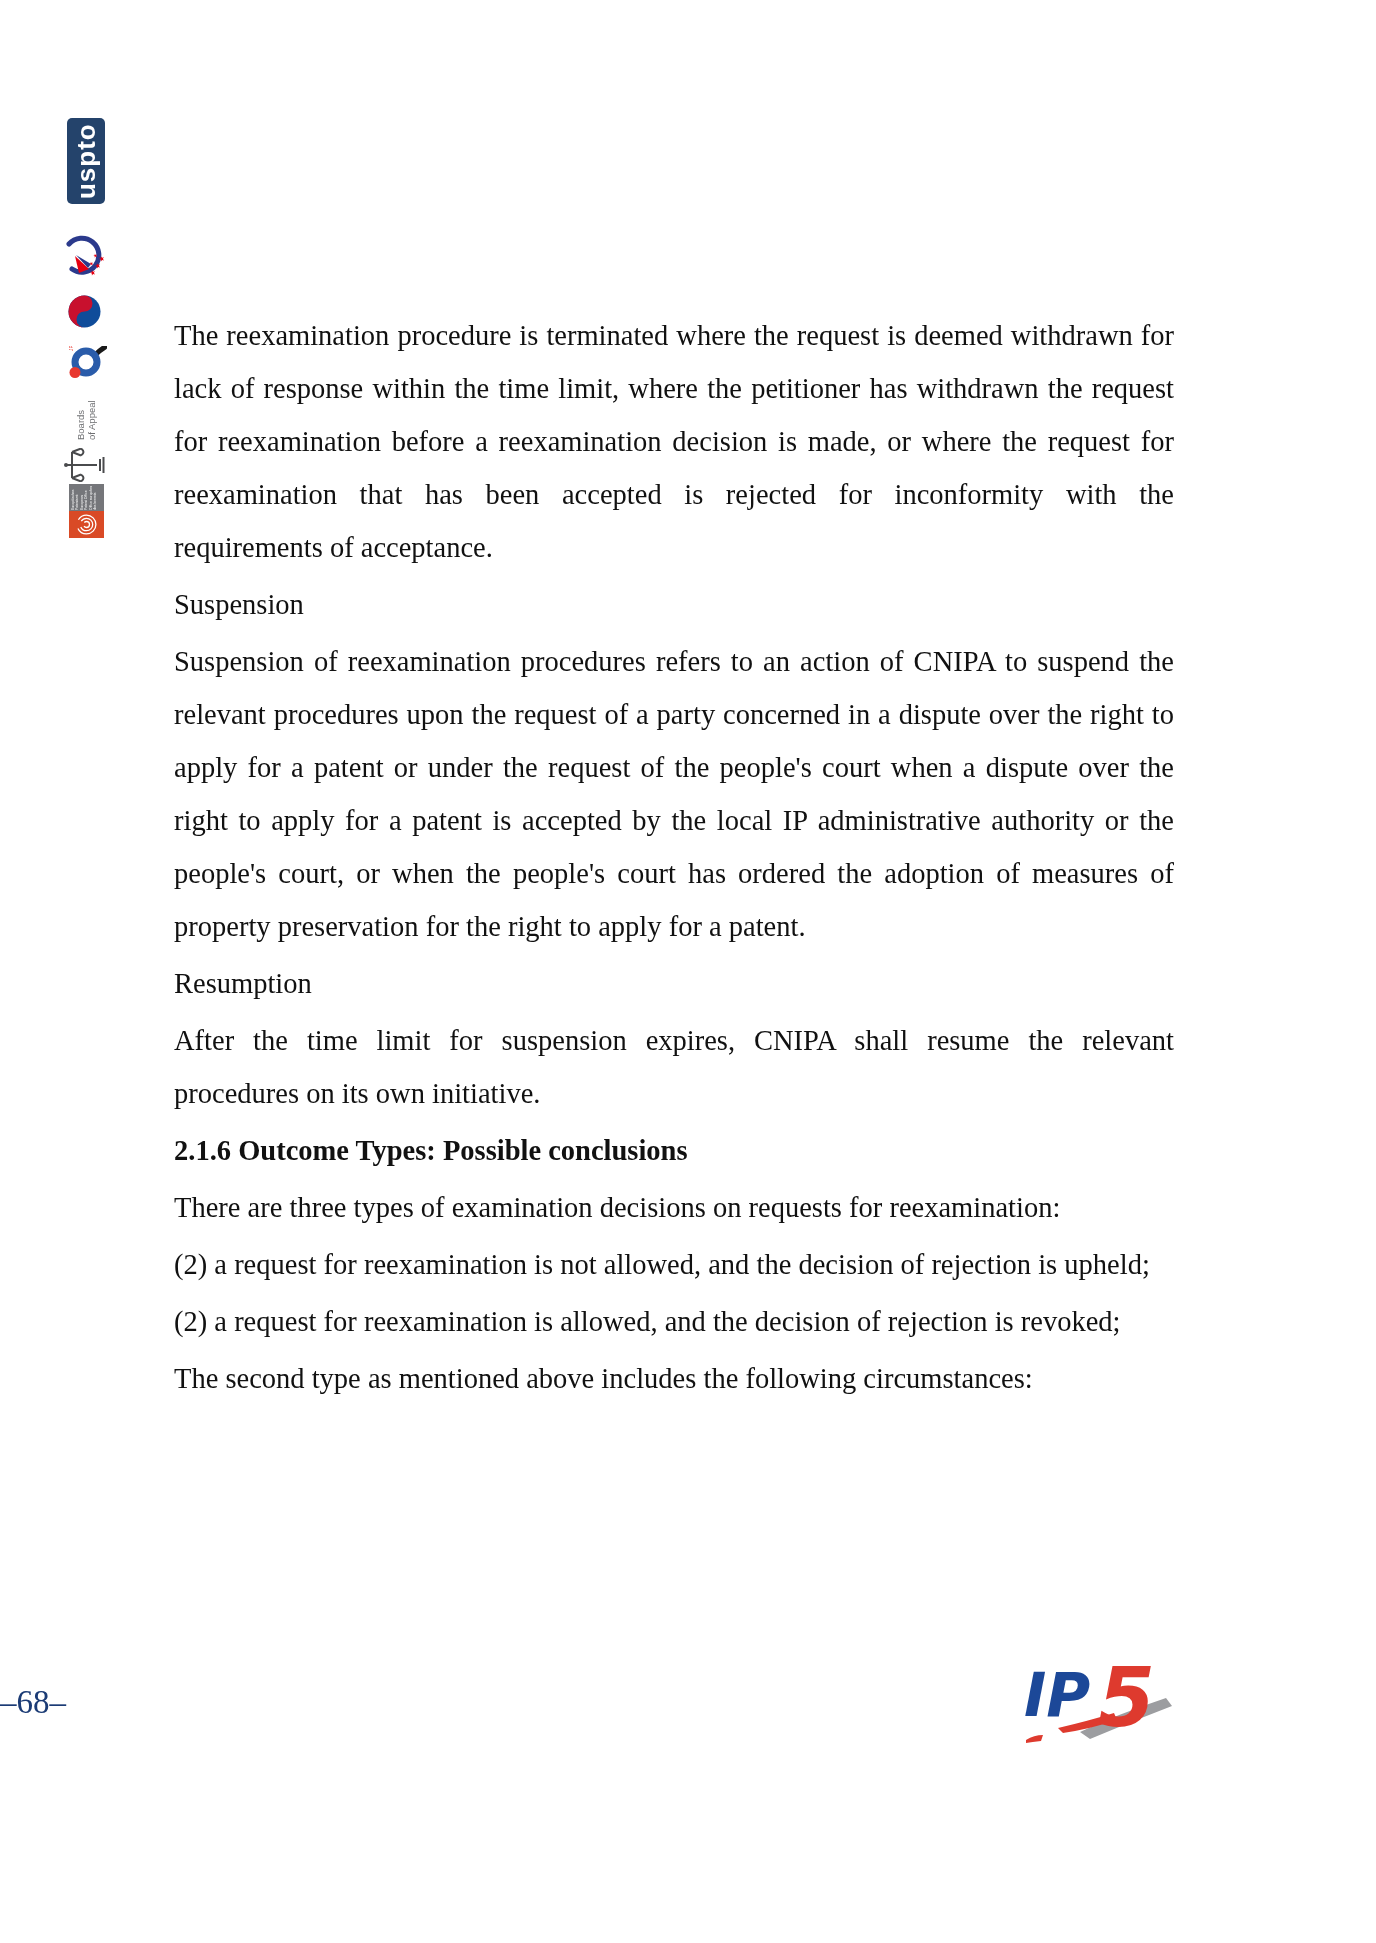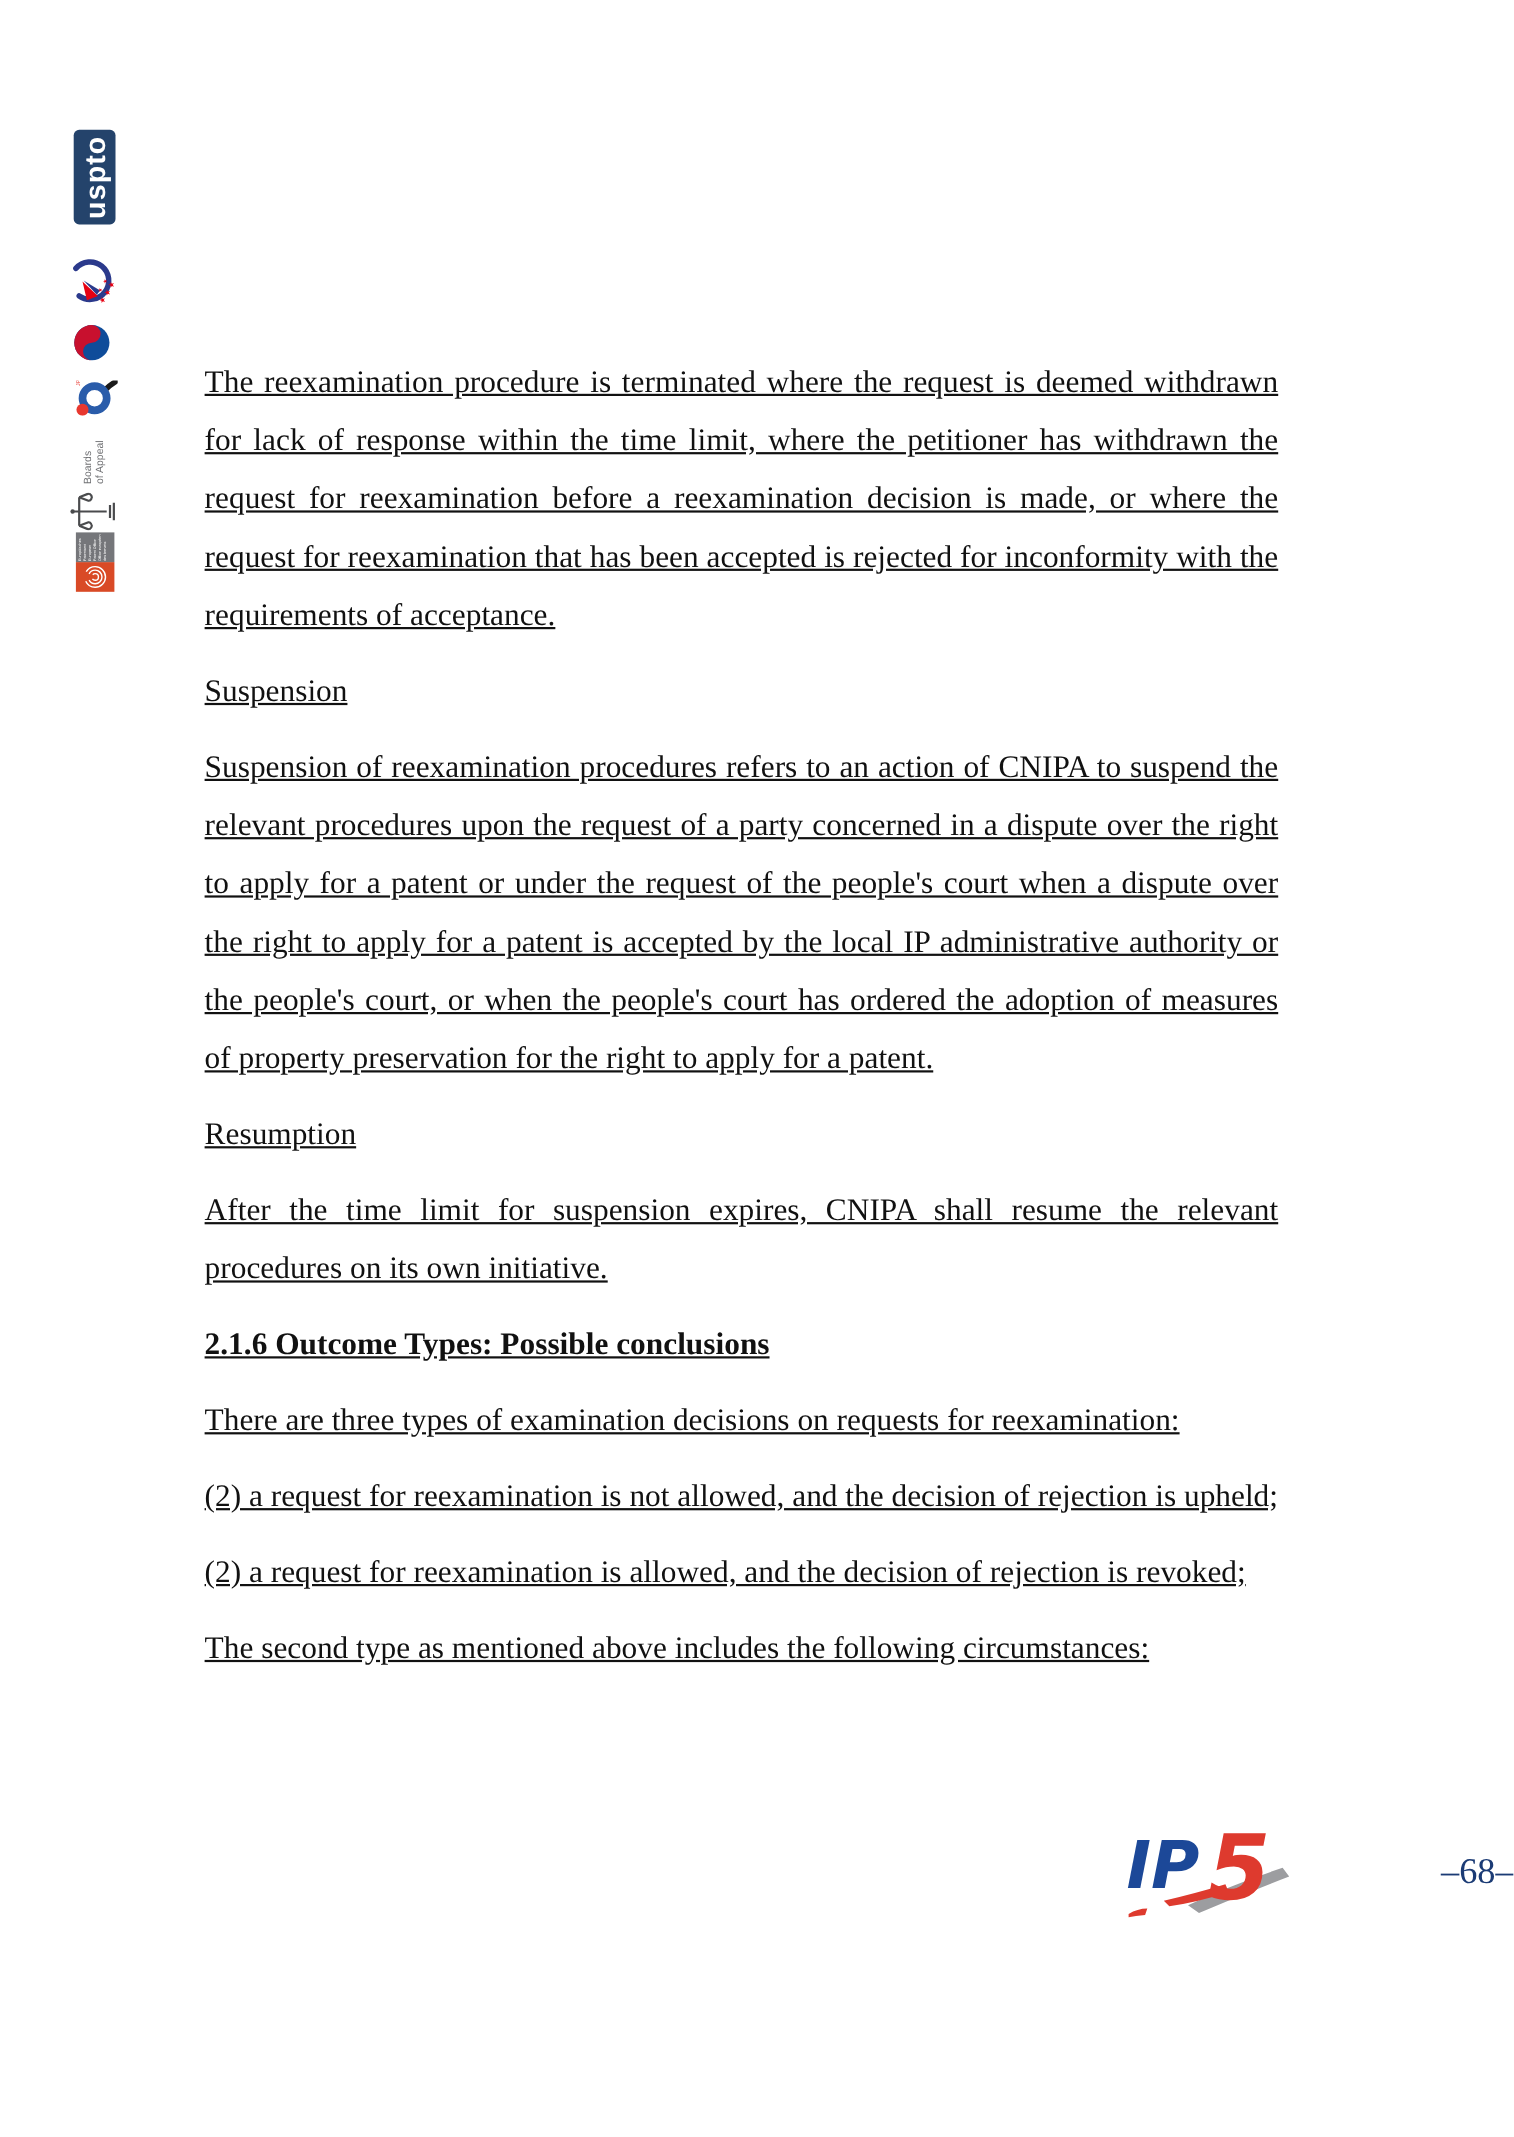--- a/index.html
+++ b/index.html
@@ -19,25 +19,25 @@
   .epo-group{display:flex;margin-right:2px;}
   .epo-red{width:27px;height:35px;background:#d94a26;display:flex;align-items:center;justify-content:center;}
   .epo-gray{width:27px;height:35px;background:#75767a;padding:2px 1px;box-sizing:border-box;overflow:hidden;}
   .epo-gray span{display:block;color:#fff;font-family:"Liberation Sans",sans-serif;
                  font-size:3.4px;line-height:4.6px;white-space:nowrap;}
   .mr8{margin-right:8px;} .mr15{margin-right:15px;} .mr16{margin-right:16px;}
 
   
   .doc-text{position:absolute;left:170px;top:305px;width:1008px;
             font-size:28.5px;line-height:53px;text-align:justify;}
-  .doc-text p{margin:16px;text-decoration:underline;}
+  .doc-text p{margin:4px;}
   .doc-text p.heading{font-weight:bold;}
 
   
-  .page-number{position:absolute;left:0;top:1684px;width:1376px;text-align:right;
+  .page-number{position:absolute;left:0;top:1684px;width:1376px;text-align:left;
                font-size:33px;color:#1b3b75;}
   .ip5{position:absolute;left:1018px;top:1642px;width:160px;height:112px;}
 </style>
 </head>
 <body>
 
 <div class="page">
 
   <div class="logo-strip">
 

